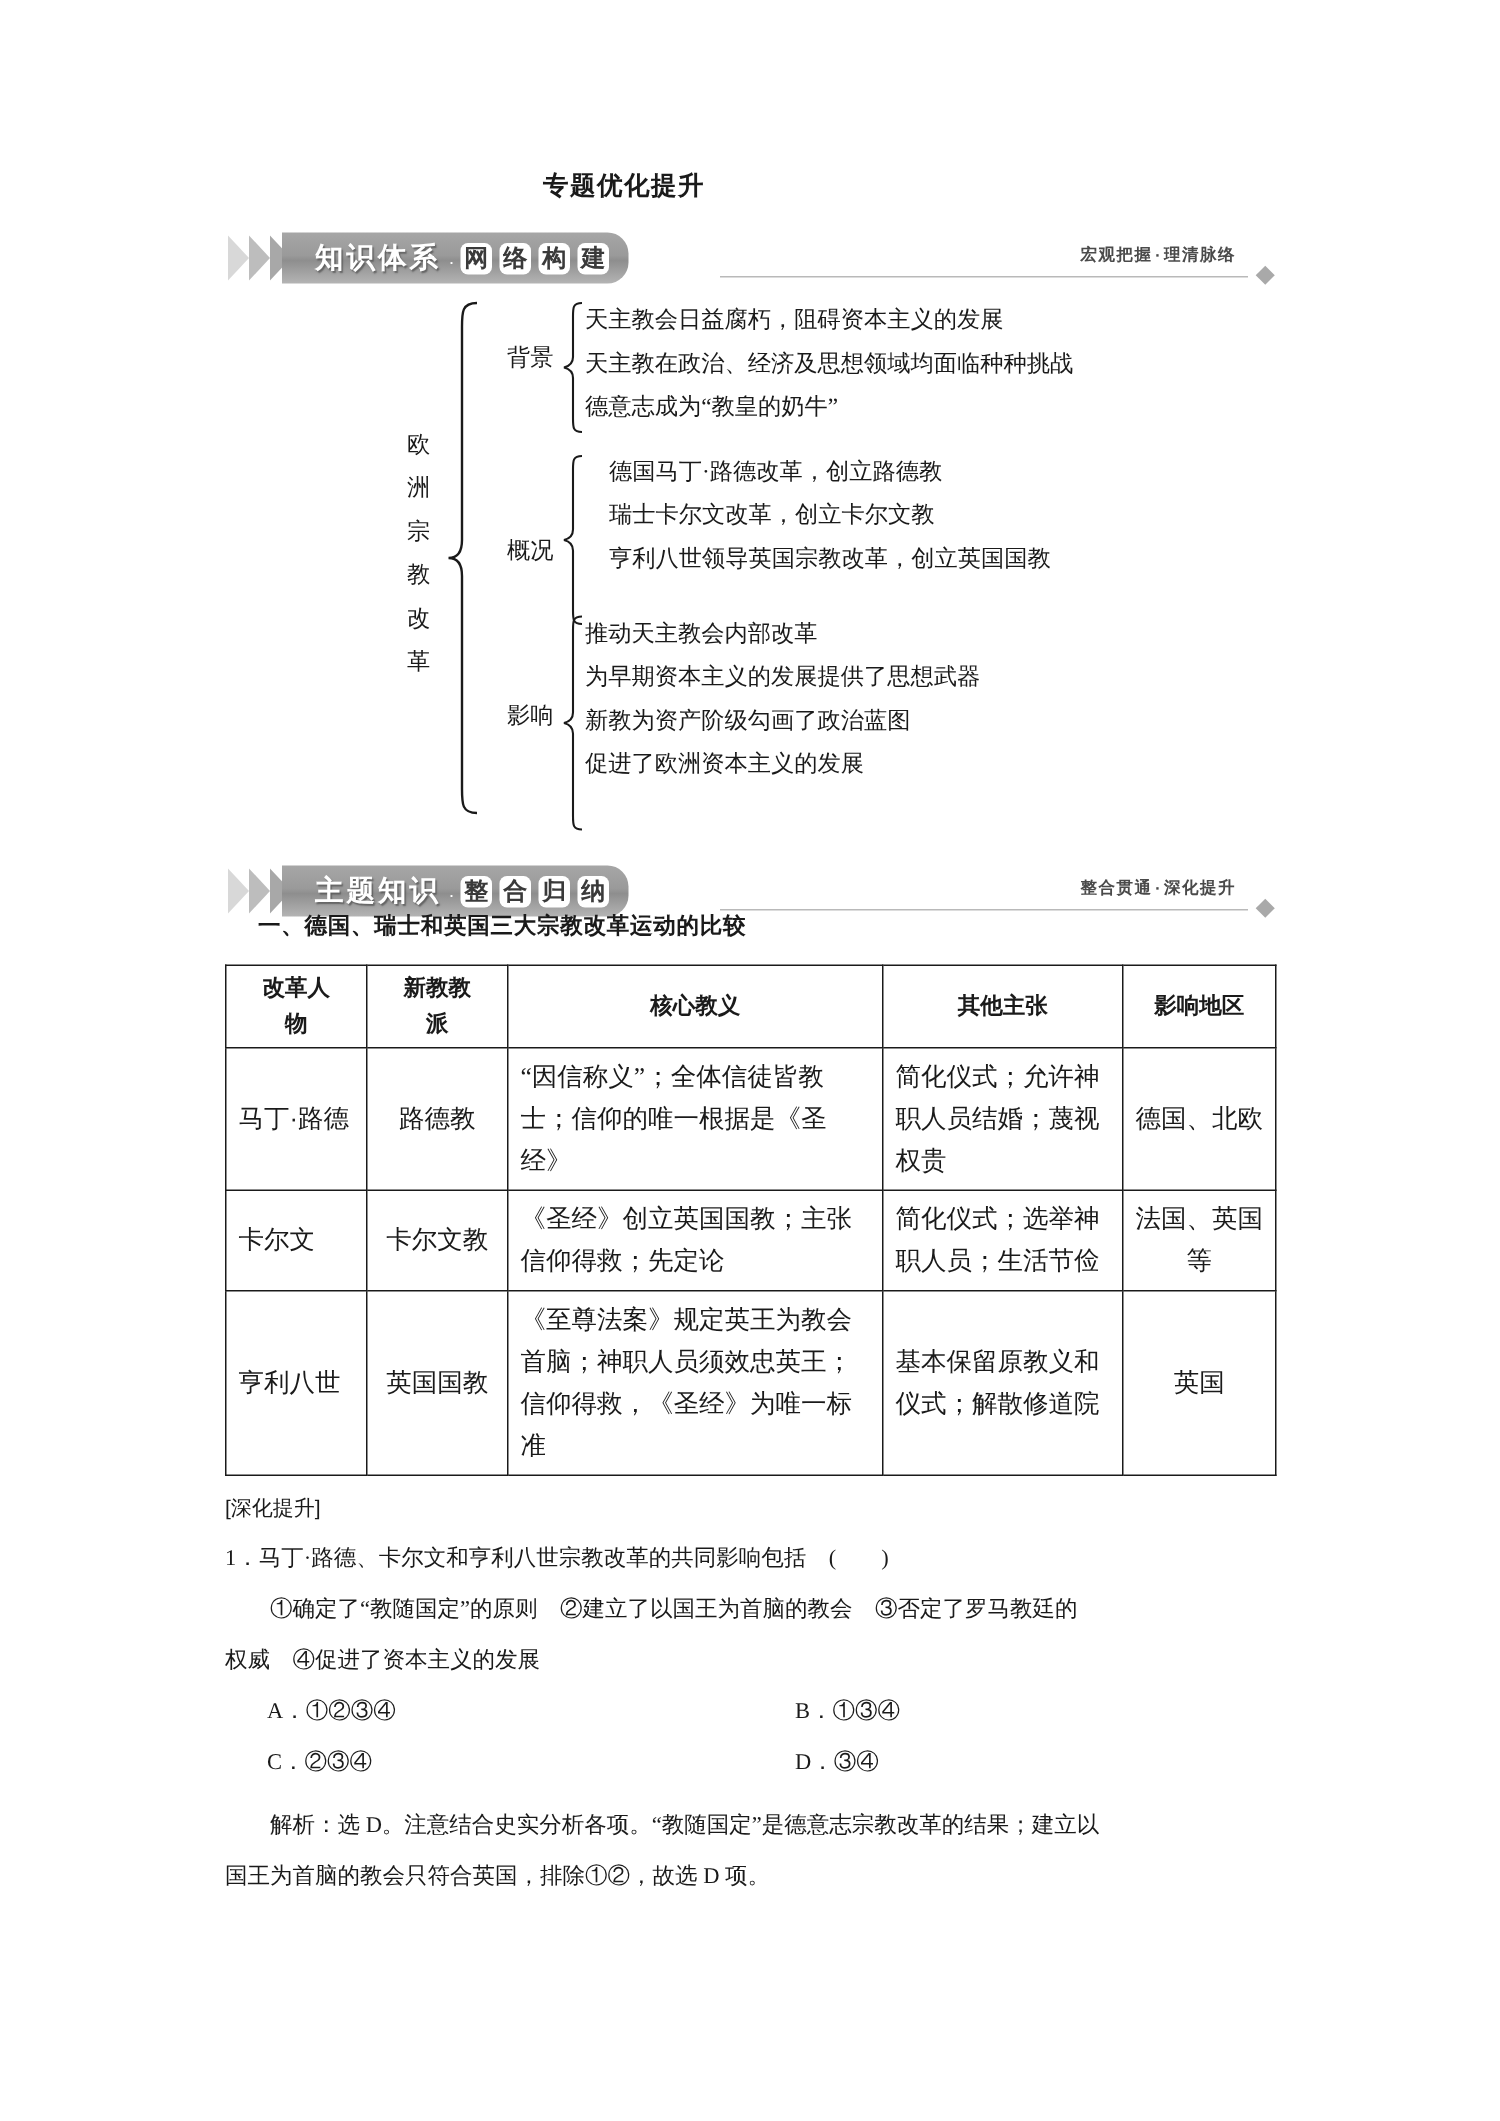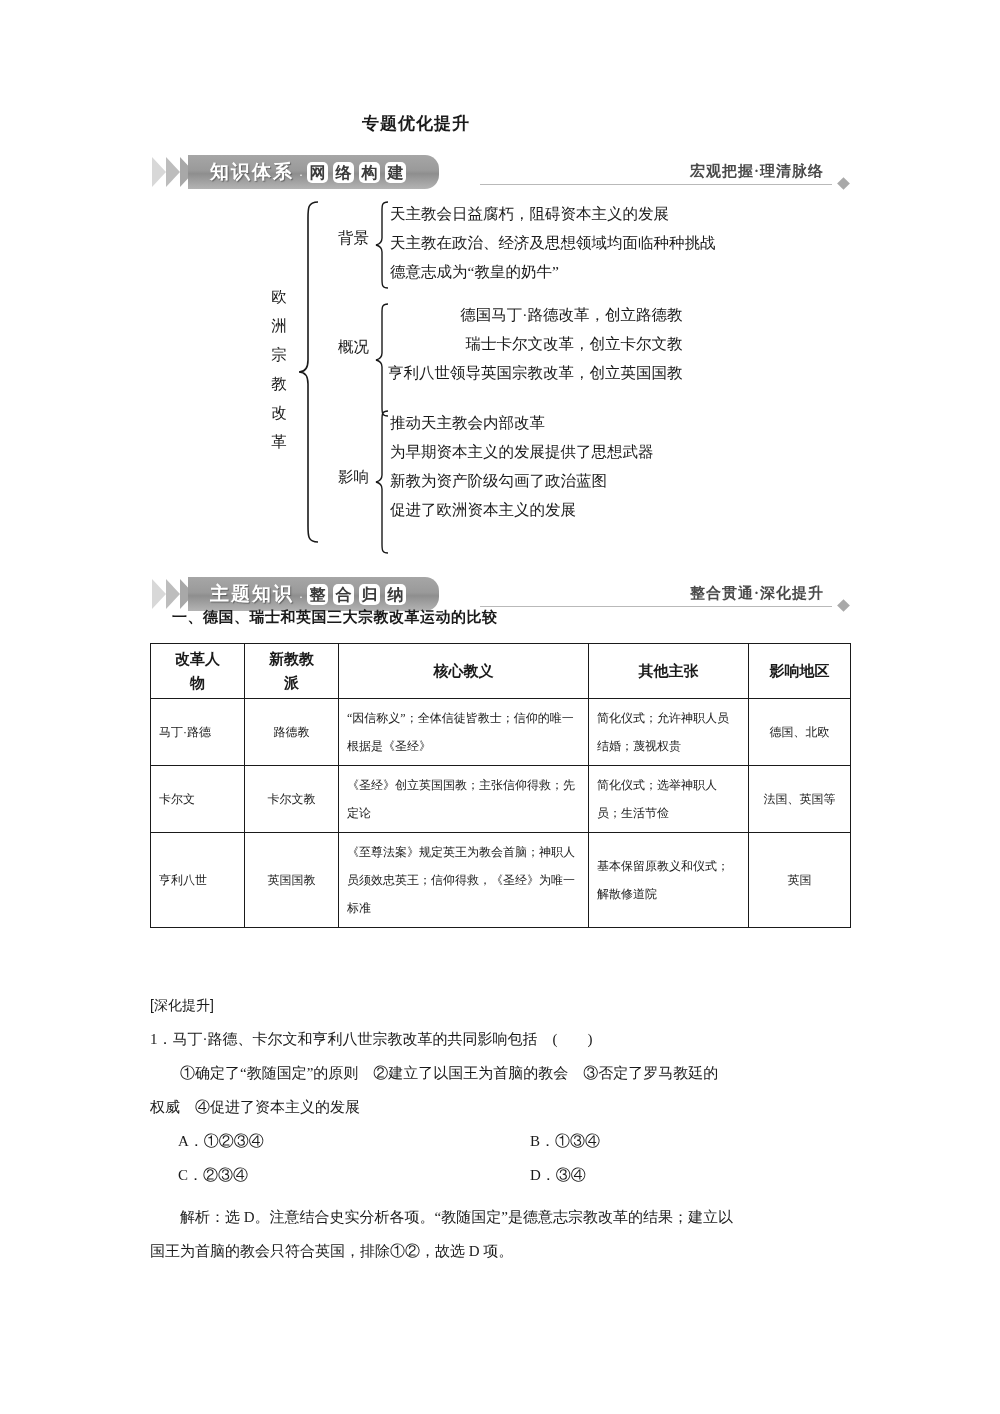--- a/index.html
+++ b/index.html
@@ -47,21 +47,21 @@
     left: 0; top: 0;
     width: 56px; height: 34px;
     overflow: hidden;
   }
   .banner .tab {
     position: absolute;
     left: 38px; top: 0;
     height: 34px;
     background: linear-gradient(to bottom, #a6a6a6 0%, #9a9a9a 45%, #8e8e8e 55%, #b4b4b4 100%);
     border-radius: 0 14px 14px 0;
-    padding: 0 28px 0 22px;
+    padding: 0 8px 0 22px;
     display: flex;
     align-items: center;
     white-space: nowrap;
   }
   .banner .tab-main {
     color: #ffffff;
     font-family: "Liberation Sans", "DejaVu Sans", sans-serif;
     font-weight: bold;
     font-size: 19px;
     letter-spacing: 2px;
@@ -95,22 +95,22 @@
     position: absolute;
     left: 330px;
     right: 18px;
     top: 29px;
     border-top: 1px solid #b9b9b9;
   }
   .banner .subtitle {
     position: absolute;
     right: 26px;
     top: 7px;
-    font-family: Liberation Serif, serif;
-    font-size: 15px;
+    font-family: Liberation Mono, monospace;
+    font-size: 11px;
     font-weight: bold;
     color: #4a4a4a;
     letter-spacing: 1px;
   }
   .banner .diamond {
     position: absolute;
     right: 2px;
     top: 24px;
     width: 9px; height: 9px;
     background: #a9a9a9;
@@ -185,21 +185,21 @@
   table.cmp {
     position: absolute;
     left: 150px;
     top: 643px;
     width: 700px;
     border-collapse: collapse;
     table-layout: fixed;
   }
   table.cmp td, table.cmp th {
     border: 1px solid #1a1a1a;
-    font-size: 12px;
+    font-size: 17px;
     line-height: 28px;
     padding: 5px 8px;
     vertical-align: middle;
     font-weight: normal;
   }
   table.cmp thead th {
     text-align: center;
     height: 34px;
     line-height: 24px;
     font-family: "Liberation Sans", "DejaVu Sans", sans-serif;
@@ -295,25 +295,25 @@
     <div class="glabel" style="left:188px; top:32px;">背景</div>
     <svg class="gbrace" style="left:224px; top:4px; height:90px;" viewBox="0 0 16 90" preserveAspectRatio="none">
       <path d="M14 2 C8 2, 8 5, 8 11 L8 38 C8 42, 6 44, 2 45 C6 46, 8 48, 8 52 L8 79 C8 85, 8 88, 14 88" fill="none" stroke="#1a1a1a" stroke-width="1.4"></path>
     </svg>
     <div class="rows" style="left:240px; top:3px;">
       <div>天主教会日益腐朽，阻碍资本主义的发展</div>
       <div>天主教在政治、经济及思想领域均面临种种挑战</div>
       <div>德意志成为“教皇的奶牛”</div>
     </div>
 
-    <div class="glabel" style="left:188px; top:141px;">概况</div>
+    <div class="glabel" style="left:188px; top:161px;">概况</div>
     <svg class="gbrace" style="left:224px; top:106px; height:118px;" viewBox="0 0 16 118" preserveAspectRatio="none">
       <path d="M14 2 C8 2, 8 5, 8 11 L8 51 C8 55, 6 57, 2 58 C6 59, 8 61, 8 65 L8 105 C8 111, 8 114, 14 114" fill="none" stroke="#1a1a1a" stroke-width="1.4"></path>
     </svg>
-    <div class="rows" style="left:238px; top:104px;text-align:right;">
+    <div class="rows" style="left:256px; top:104px;">
       <div>德国马丁·路德改革，创立路德教</div>
       <div>瑞士卡尔文改革，创立卡尔文教</div>
       <div>亨利八世领导英国宗教改革，创立英国国教</div>
     </div>
 
     <div class="glabel" style="left:188px; top:271px;">影响</div>
     <svg class="gbrace" style="left:224px; top:213px; height:148px;" viewBox="0 0 16 148" preserveAspectRatio="none">
       <path d="M14 2 C8 2, 8 5, 8 11 L8 66 C8 70, 6 72, 2 73 C6 74, 8 76, 8 80 L8 135 C8 141, 8 144, 14 144" fill="none" stroke="#1a1a1a" stroke-width="1.4"></path>
     </svg>
     <div class="rows" style="left:240px; top:212px;">

